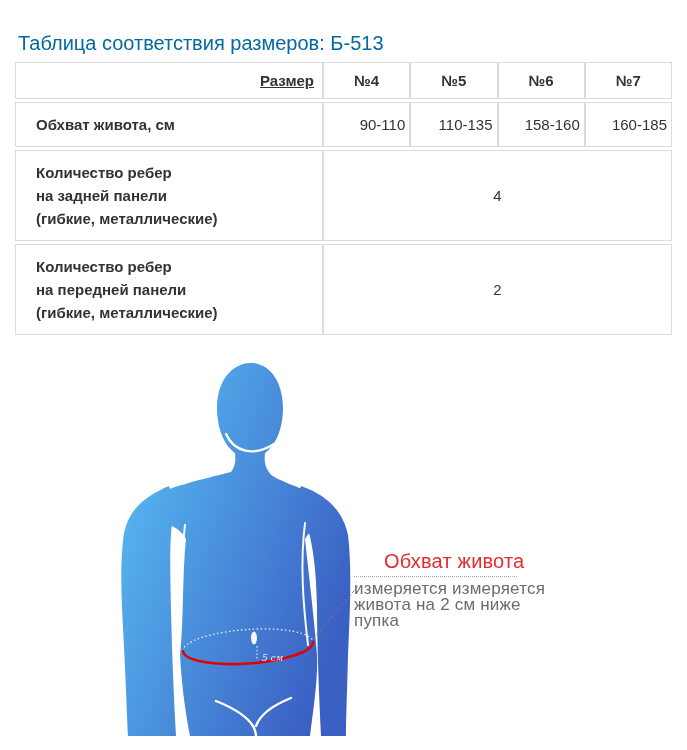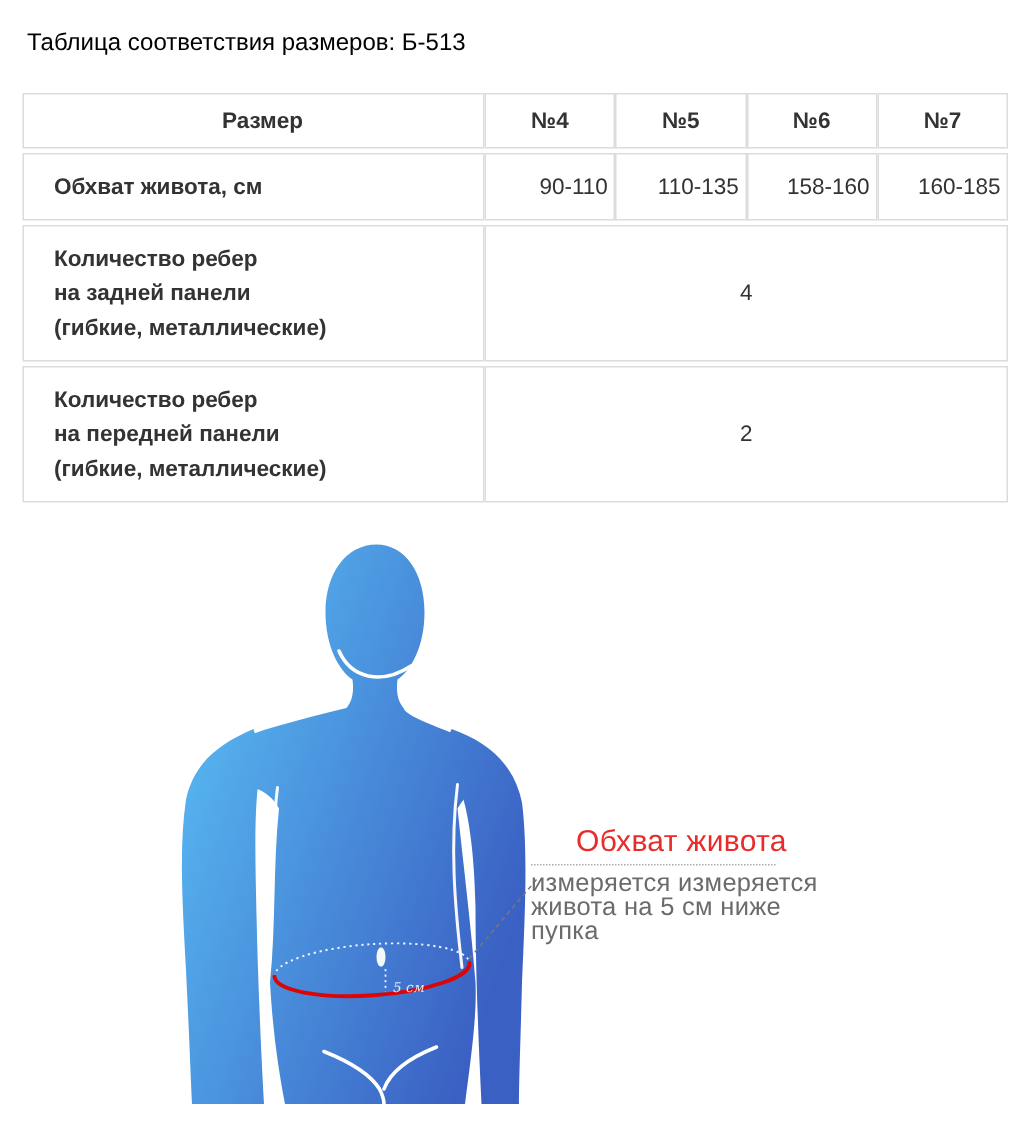--- a/index.html
+++ b/index.html
@@ -2,36 +2,36 @@
 <html><head>
 <meta charset="utf-8">
 <style>
   html,body{margin:0;padding:0;}
   body{
     width:687px;height:750px;position:relative;overflow:hidden;
     background:#ffffff;
     font-family:"Liberation Sans",sans-serif;
   }
   .page-title{
-    position:absolute;left:18px;top:20px;
-    font-size:16px;color:#000000;
+    position:absolute;left:18px;top:32px;
+    font-size:20px;color:#0369a1;
   }
   table.size-table{
     position:absolute;left:15px;top:59px;width:657px;
     border-collapse:separate;border-spacing:0 3px;
     table-layout:fixed;
   }
   .size-table th,.size-table td{
     border:1px solid #dcdcdc;
     font-size:15px;color:#333333;
     background:#ffffff;
     vertical-align:middle;
   }
   .size-table th{font-weight:bold;padding:9px 8px;text-align:center;}
-  .size-table th.col-label{text-align:center;padding-left:20px;width:278px;}
+  .size-table th.col-label{text-align:right;padding-left:20px;width:278px;text-decoration:underline;}
   .size-table td.cell-label{
     text-align:left;font-weight:bold;
     padding:10px 24px 10px 20px;line-height:23px;
   }
   .size-table td.cell-value{text-align:right;padding:10px 4px;}
   .size-table td.cell-merged{text-align:center;}
   .figure-wrap{position:absolute;left:105px;top:355px;width:260px;height:381px;}
   .annotation{position:absolute;left:354px;top:550px;width:230px;}
   .annotation-title{
     font-size:20px;color:#e82c2c;letter-spacing:.2px;margin-left:30px;
@@ -113,15 +113,15 @@
     <text x="157" y="306" font-size="9" font-style="italic" font-family="DejaVu Serif, serif" fill="#ffffff" opacity="0.85">5 см</text>
 
     <path fill="none" stroke="#777777" stroke-width="1" stroke-dasharray="3,2.5" d="M 208,284 L 253,231"></path>
   </svg>
 </div>
 
 <div class="annotation">
   <div class="annotation-title">Обхват живота</div>
   <div class="annotation-underline"></div>
   <div class="annotation-line">измеряется измеряется</div>
-  <div class="annotation-line">живота на 5 см ниже</div>
+  <div class="annotation-line">живота на 2 см ниже</div>
   <div class="annotation-line">пупка</div>
 </div>
 
 </body></html>

